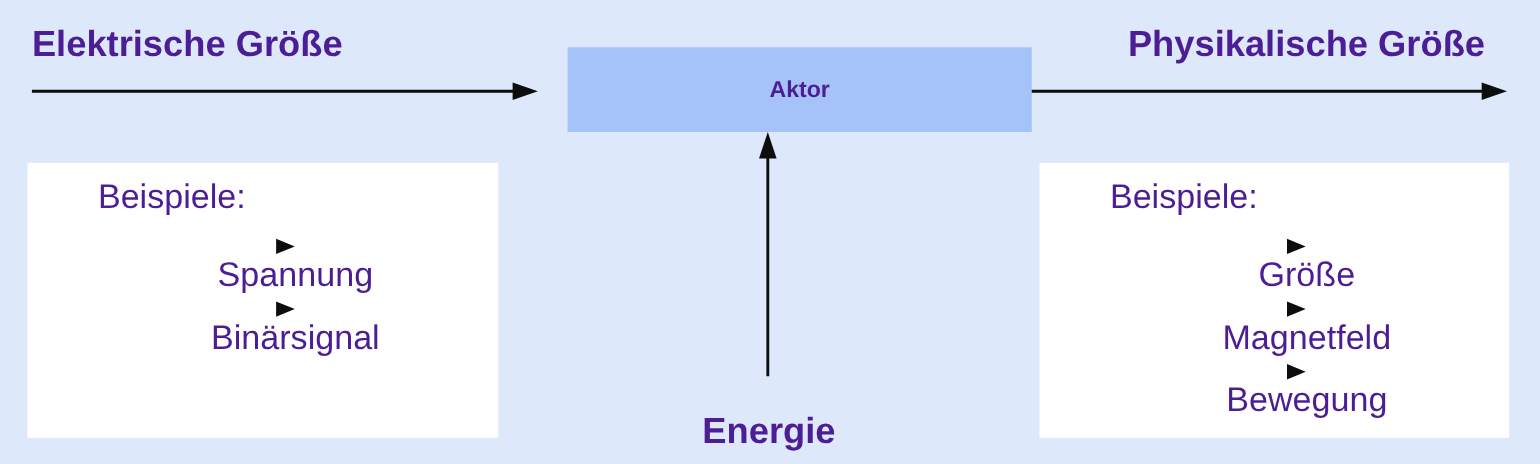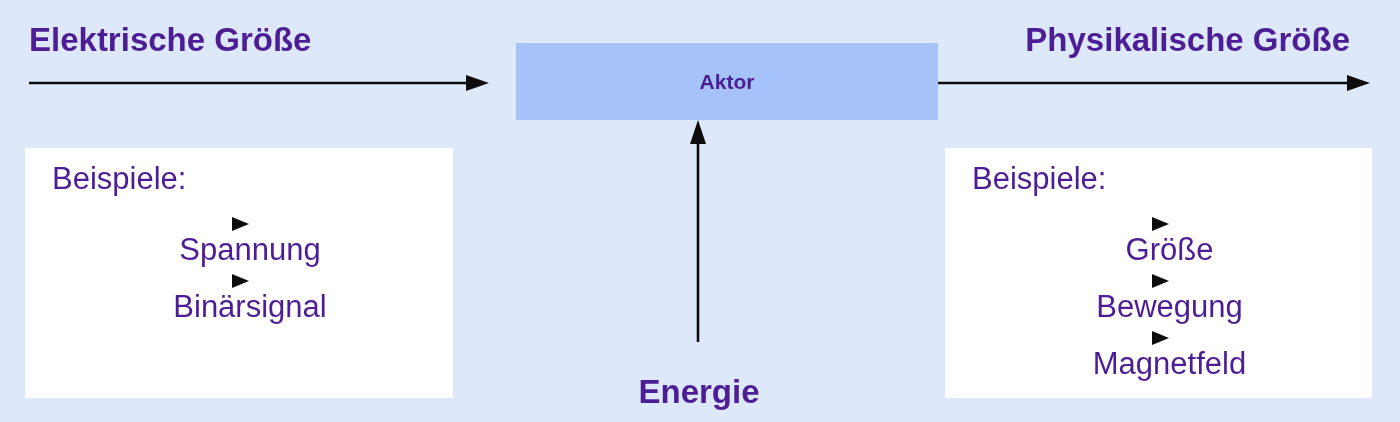--- a/index.html
+++ b/index.html
@@ -60,20 +60,21 @@
     line-height: 38px;
   }
 
   .panel {
     position: absolute;
     top: 148px;
     height: 250px;
     background: #ffffff;
     box-sizing: border-box;
     padding-top: 12px;
+    padding-left: 37px;
   }
   #panel-left  { left: 25px;  width: 428px; }
   #panel-right { left: 945px; width: 427px; }
 
   .panel-heading {
     margin: 0 0 19px 27px;
     font-size: 31px;
     line-height: 38px;
     font-weight: normal;
   }
@@ -145,21 +146,21 @@
   </div>
 
   <div id="panel-right" class="panel">
     <div class="panel-heading">Beispiele:</div>
     <div class="panel-row">
       <span class="bullet"></span>
       <span class="row-text">Größe</span>
     </div>
     <div class="panel-row">
       <span class="bullet"></span>
-      <span class="row-text">Bewegung</span>
+      <span class="row-text">Magnetfeld</span>
     </div>
     <div class="panel-row">
       <span class="bullet"></span>
-      <span class="row-text">Magnetfeld</span>
+      <span class="row-text">Bewegung</span>
     </div>
   </div>
 
 </div>
 
 </body></html>

